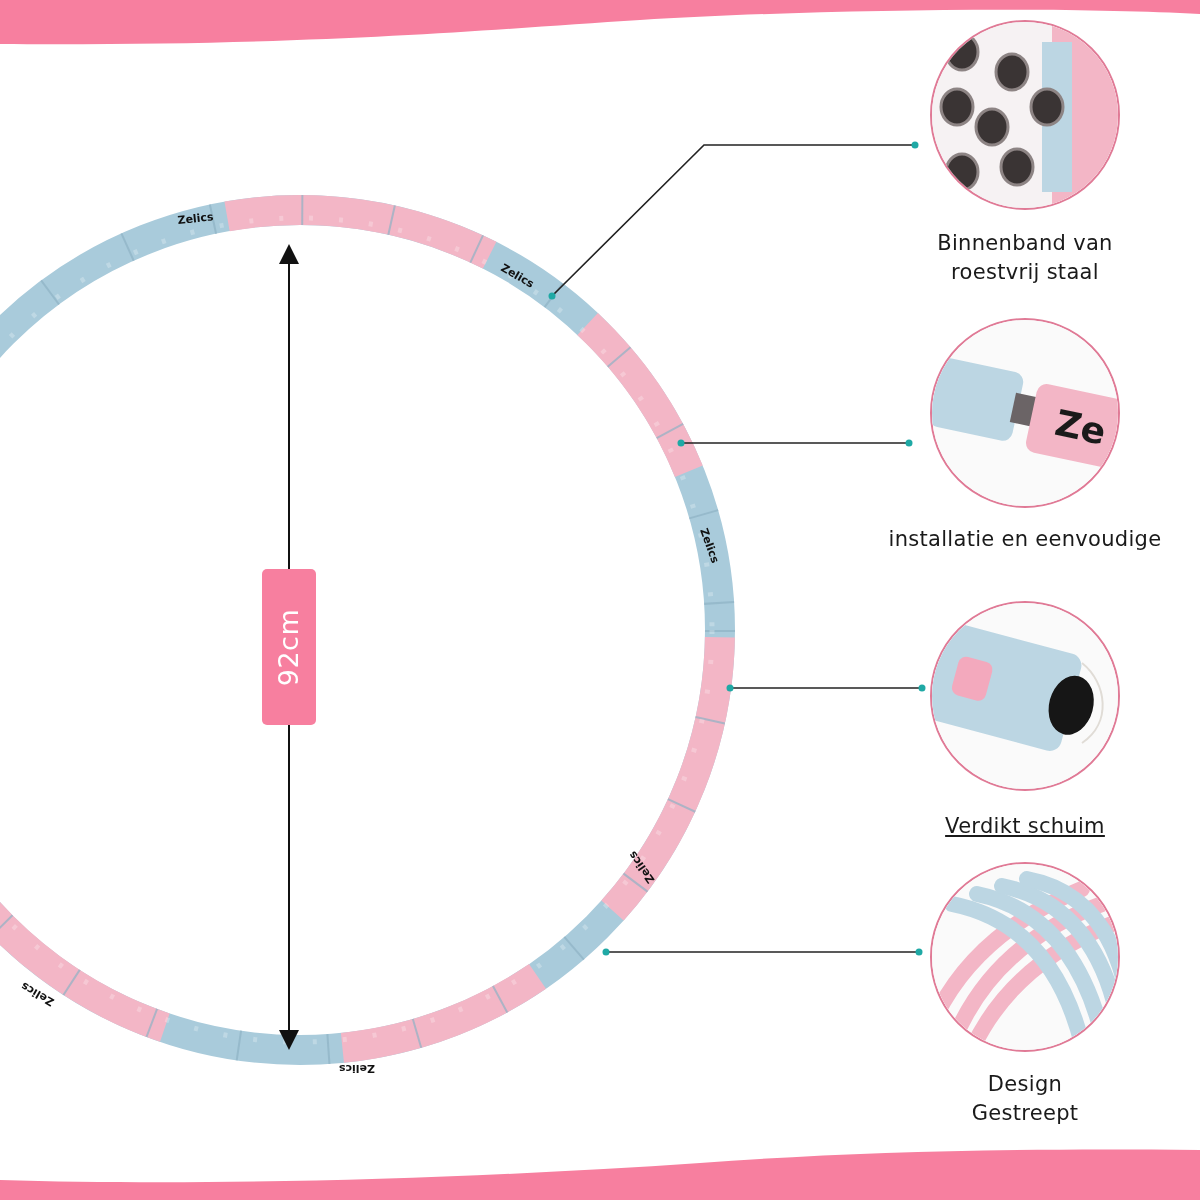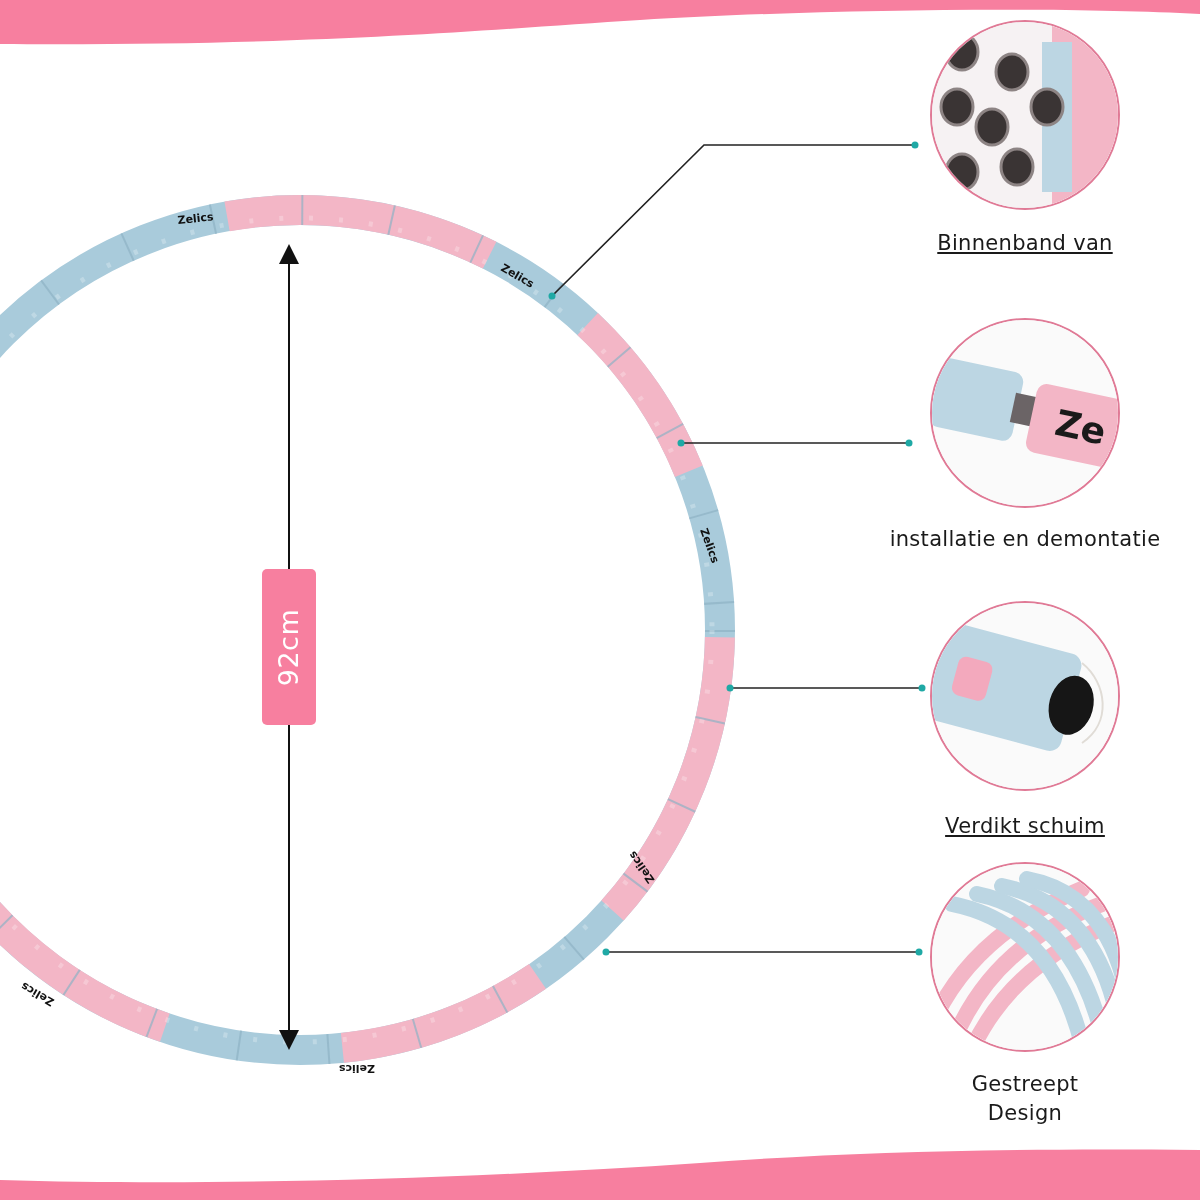--- a/index.html
+++ b/index.html
@@ -82,37 +82,38 @@
       <ellipse cx="30" cy="30" rx="16" ry="18"></ellipse>
         <ellipse cx="80" cy="50" rx="16" ry="18"></ellipse>
       <ellipse cx="115" cy="85" rx="16" ry="18"></ellipse>
         <ellipse cx="25" cy="85" rx="16" ry="18"></ellipse>
       <ellipse cx="60" cy="105" rx="16" ry="18"></ellipse>
         <ellipse cx="85" cy="145" rx="16" ry="18"></ellipse>
       <ellipse cx="30" cy="150" rx="16" ry="18"></ellipse>
     </g>
   </svg>
 </div>
-<div class="feature-label" style="left:865px; top:229px;text-decoration:underline;">
+<div class="feature-label" style="left:865px; top:229px;">
   <div>Binnenband van</div>
+  <div>roestvrij staal</div>
 </div>
 
 <div class="thumb" style="left:930px; top:318px;">
   <svg viewBox="0 0 186 186">
     <rect width="186" height="186" fill="#fafafa"></rect>
     <g transform="rotate(12 93 93)">
       <rect x="0" y="55" width="85" height="70" rx="10" fill="#bcd6e3"></rect>
       <rect x="80" y="75" width="30" height="30" fill="#6b6466"></rect>
       <rect x="100" y="60" width="100" height="70" rx="10" fill="#f3b6c6"></rect>
       <text x="125" y="108" font-size="36" font-weight="bold" fill="#1a1a1a" font-family="DejaVu Sans, sans-serif">Ze</text>
     </g>
   </svg>
 </div>
 <div class="feature-label" style="left:865px; top:525px;">
-  <div>installatie en demontatie</div>
+  <div>installatie en eenvoudige</div>
 </div>
 
 <div class="thumb" style="left:930px; top:601px;">
   <svg viewBox="0 0 186 186">
     <rect width="186" height="186" fill="#fafafa"></rect>
     <g transform="rotate(15 93 93)">
       <rect x="-10" y="40" width="150" height="100" rx="12" fill="#bcd6e3"></rect>
       <rect x="20" y="70" width="35" height="40" rx="8" fill="#f3a9bd"></rect>
       <ellipse cx="140" cy="90" rx="22" ry="30" fill="#161616"></ellipse>
     </g>
@@ -131,15 +132,15 @@
       <path d="M40 185 Q80 100 180 60" stroke="#f3b6c6"></path>
       <path d="M0 160 Q40 70 150 25" stroke="#f3b6c6"></path>
       <path d="M20 40 Q120 60 150 180" stroke="#bcd6e3"></path>
       <path d="M45 30 Q140 50 170 170" stroke="#bcd6e3"></path>
       <path d="M70 22 Q160 40 185 150" stroke="#bcd6e3"></path>
       <path d="M95 15 Q175 30 195 130" stroke="#bcd6e3"></path>
     </g>
   </svg>
 </div>
 <div class="feature-label" style="left:865px; top:1070px;">
+  <div>Design</div>
   <div>Gestreept</div>
-  <div>Design</div>
 </div>
 
 </body></html>

